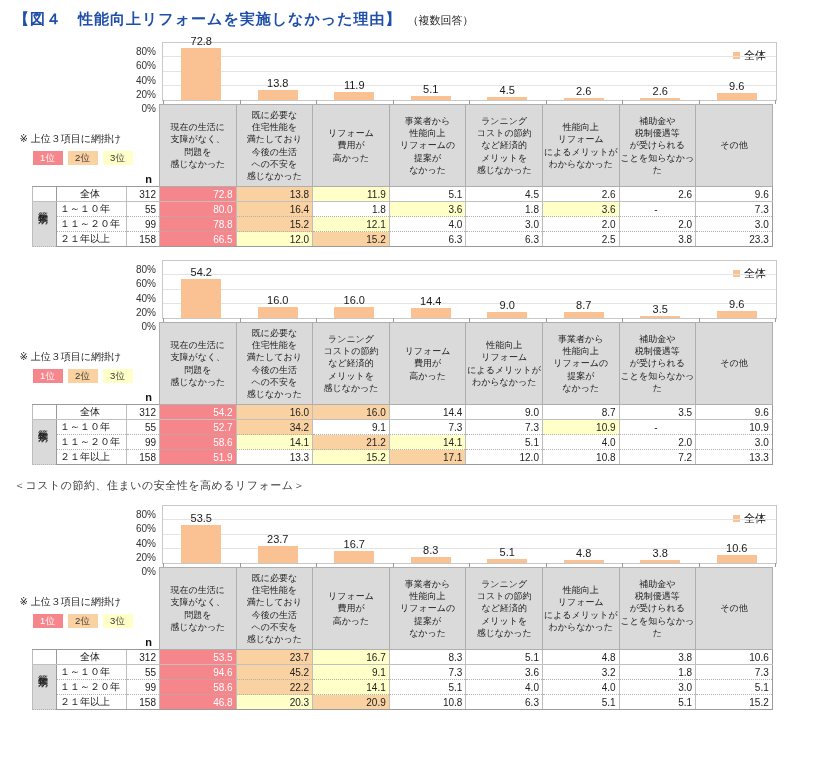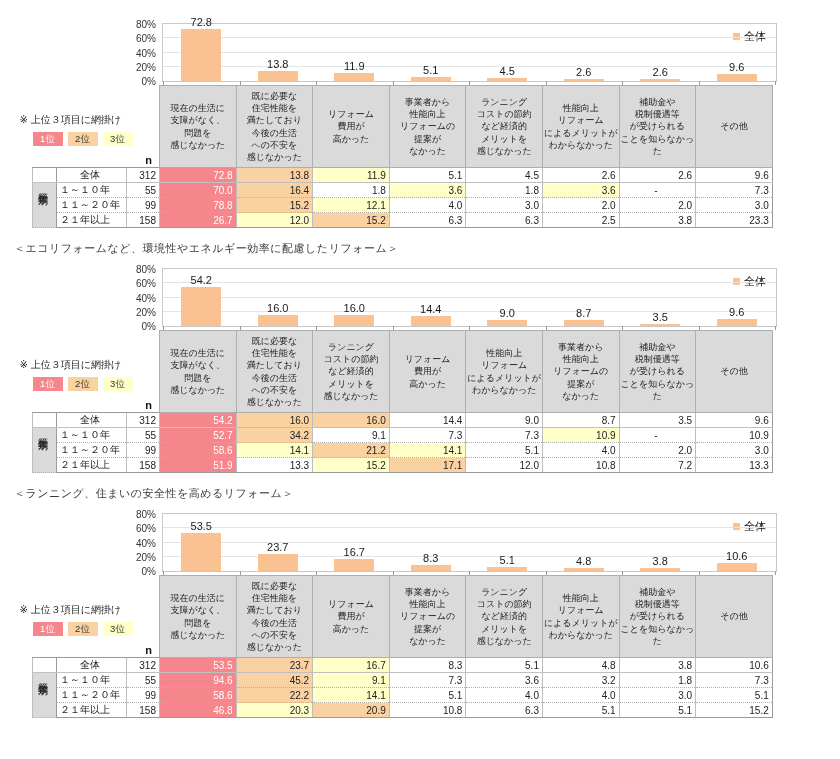--- a/index.html
+++ b/index.html
@@ -7,21 +7,21 @@
        font-family:"Liberation Sans","DejaVu Sans",sans-serif;color:#222;}
   .page{padding:10px 0 0 14px;}
   .title-row{display:flex;align-items:baseline;gap:6px;}
   .page-title{font-size:15px;font-weight:bold;color:var(--title-blue,#1f4fa8);letter-spacing:1px;}
   .title-suffix{font-size:11px;color:#222;}
   .block{margin-top:13px;}
   .section-title{font-size:11px;color:#3a3a3a;margin:0 0 3px 0;letter-spacing:0.5px;}
   
   .chart{display:flex;align-items:flex-end;margin-left:96px;margin-top:12px;}
   .yaxis{position:relative;width:52px;height:57px;flex:none;}
-  .tick{position:absolute;right:6px;font-size:10px;color:#333;}
+  .tick{position:absolute;right:6px;font-size:10px;color:#333;margin-top:8px;}
   .plot{position:relative;width:613px;height:57px;border:1px solid #c8c8c8;background:#fff;flex:none;}
   .grid{position:absolute;left:0;right:0;height:1px;background:#e4e4e4;}
   .slot{position:absolute;bottom:0;width:76.5px;height:100%;}
   .bar{position:absolute;bottom:0;left:50%;transform:translateX(-50%);width:40px;background:var(--bar,#fac293);}
   .val{position:absolute;width:100%;text-align:center;font-size:11px;color:#1a1a1a;}
   .xtick{position:absolute;bottom:-4px;width:1px;height:4px;background:#9a9a9a;}
   .legend{position:absolute;top:5px;right:10px;display:flex;align-items:center;gap:4px;}
   .swatch{width:7px;height:7px;background:var(--bar,#fac293);}
   .legend-label{font-size:11px;color:#111;}
   
@@ -51,20 +51,24 @@
   .r2{background:var(--rank2,#fad2a2);}
   .r3{background:var(--rank3,#ffffc8);}
   .gcell{background:var(--header-bg,#dadada);border:1px solid #9a9a9a;vertical-align:middle;padding:0;}
   .vtext{writing-mode:vertical-rl;font-size:10px;line-height:11px;height:40px;margin:0 auto;
          letter-spacing:1px;color:#222;}
 </style>
 </head>
 <body>
 
 <div class="page">
+  <div class="title-row">
+    <span class="page-title">【図４　性能向上リフォームを実施しなかった理由】</span>
+    <span class="title-suffix">（複数回答）</span>
+  </div>
   <div>
   <div class="block">
     <div class="chart">
       <div class="yaxis">
             <div class="tick" style="top: -6px;">80%</div>
             <div class="tick" style="top: 8.25px;">60%</div>
             <div class="tick" style="top: 22.5px;">40%</div>
             <div class="tick" style="top: 36.75px;">20%</div>
             <div class="tick" style="top: 51px;">0%</div>
           </div>
@@ -191,21 +195,21 @@
               <td class="vcell">2.6</td>
               <td class="vcell">2.6</td>
               <td class="vcell">9.6</td>
             </tr>
             <tr class="drow">
               <td class="gcell" rowspan="3">
                 <div class="vtext">築年数別</div>
               </td>
               <td class="rlabel">１～１０年</td>
               <td class="ncell">55</td>
-              <td class="vcell r1">70.0</td>
+              <td class="vcell r1">80.0</td>
               <td class="vcell r2">16.4</td>
               <td class="vcell">1.8</td>
               <td class="vcell r3">3.6</td>
               <td class="vcell">1.8</td>
               <td class="vcell r3">3.6</td>
               <td class="vcell dash">-</td>
               <td class="vcell">7.3</td>
             </tr>
             <tr class="drow">
               <td class="rlabel">１１～２０年</td>
@@ -215,35 +219,34 @@
               <td class="vcell r3">12.1</td>
               <td class="vcell">4.0</td>
               <td class="vcell">3.0</td>
               <td class="vcell">2.0</td>
               <td class="vcell">2.0</td>
               <td class="vcell">3.0</td>
             </tr>
             <tr class="drow">
               <td class="rlabel">２１年以上</td>
               <td class="ncell">158</td>
-              <td class="vcell r1">26.7</td>
+              <td class="vcell r1">66.5</td>
               <td class="vcell r3">12.0</td>
               <td class="vcell r2">15.2</td>
               <td class="vcell">6.3</td>
               <td class="vcell">6.3</td>
               <td class="vcell">2.5</td>
               <td class="vcell">3.8</td>
               <td class="vcell">23.3</td>
             </tr>
           </tbody>
     </table>
   </div>
 
   <div class="block">
-    <div class="section-title">＜エコリフォームなど、環境性やエネルギー効率に配慮したリフォーム＞</div>
     <div class="chart">
       <div class="yaxis">
             <div class="tick" style="top: -6px;">80%</div>
             <div class="tick" style="top: 8.25px;">60%</div>
             <div class="tick" style="top: 22.5px;">40%</div>
             <div class="tick" style="top: 36.75px;">20%</div>
             <div class="tick" style="top: 51px;">0%</div>
           </div>
       <div class="plot">
         <div class="legend">
@@ -406,21 +409,21 @@
               <td class="vcell">12.0</td>
               <td class="vcell">10.8</td>
               <td class="vcell">7.2</td>
               <td class="vcell">13.3</td>
             </tr>
           </tbody>
     </table>
   </div>
 
   <div class="block">
-    <div class="section-title">＜ランニング、住まいの安全性を高めるリフォーム＞</div>
+    <div class="section-title">＜コストの節約、住まいの安全性を高めるリフォーム＞</div>
     <div class="chart">
       <div class="yaxis">
             <div class="tick" style="top: -6px;">80%</div>
             <div class="tick" style="top: 8.25px;">60%</div>
             <div class="tick" style="top: 22.5px;">40%</div>
             <div class="tick" style="top: 36.75px;">20%</div>
             <div class="tick" style="top: 51px;">0%</div>
           </div>
       <div class="plot">
         <div class="legend">

